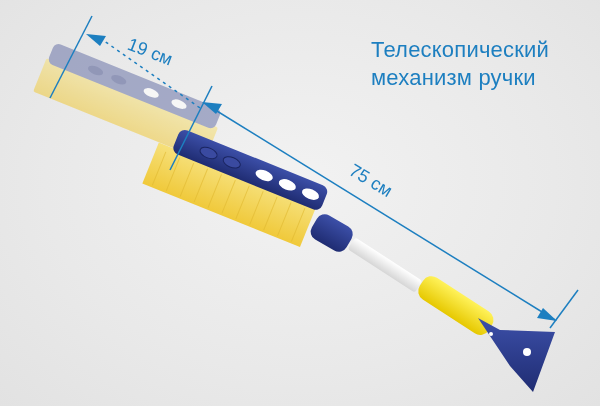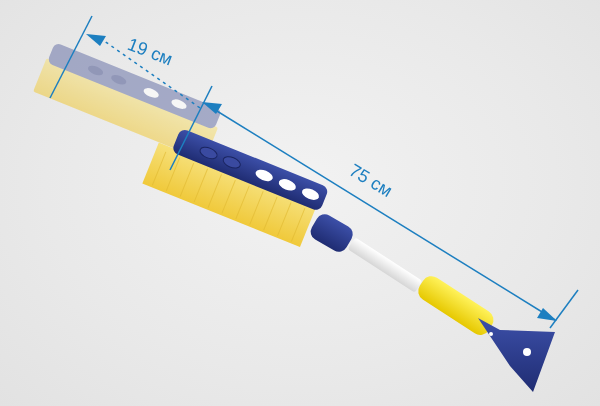--- a/index.html
+++ b/index.html
@@ -94,16 +94,20 @@
     </g>
 
     <g stroke="#1d7fc0" fill="#1d7fc0">
       <line x1="578" y1="290" x2="550" y2="328" stroke-width="1.5"></line>
       <line x1="212" y1="108" x2="555" y2="320" stroke-width="1.5"></line>
       <polygon points="202,102 222,104 216,114" stroke="none"></polygon>
       <polygon points="557,321 537,318 543,308" stroke="none"></polygon>
     </g>
   </svg>
 
+  <div class="caption">
+    <div>Телескопический</div>
+    <div>механизм ручки</div>
+  </div>
 
   <div class="dim-label" style="left:132px; top:34px; transform:rotate(21deg);">19 см</div>
   <div class="dim-label" style="left:356px; top:160px; transform:rotate(31deg);">75 см</div>
 </div>
 
 </body></html>

